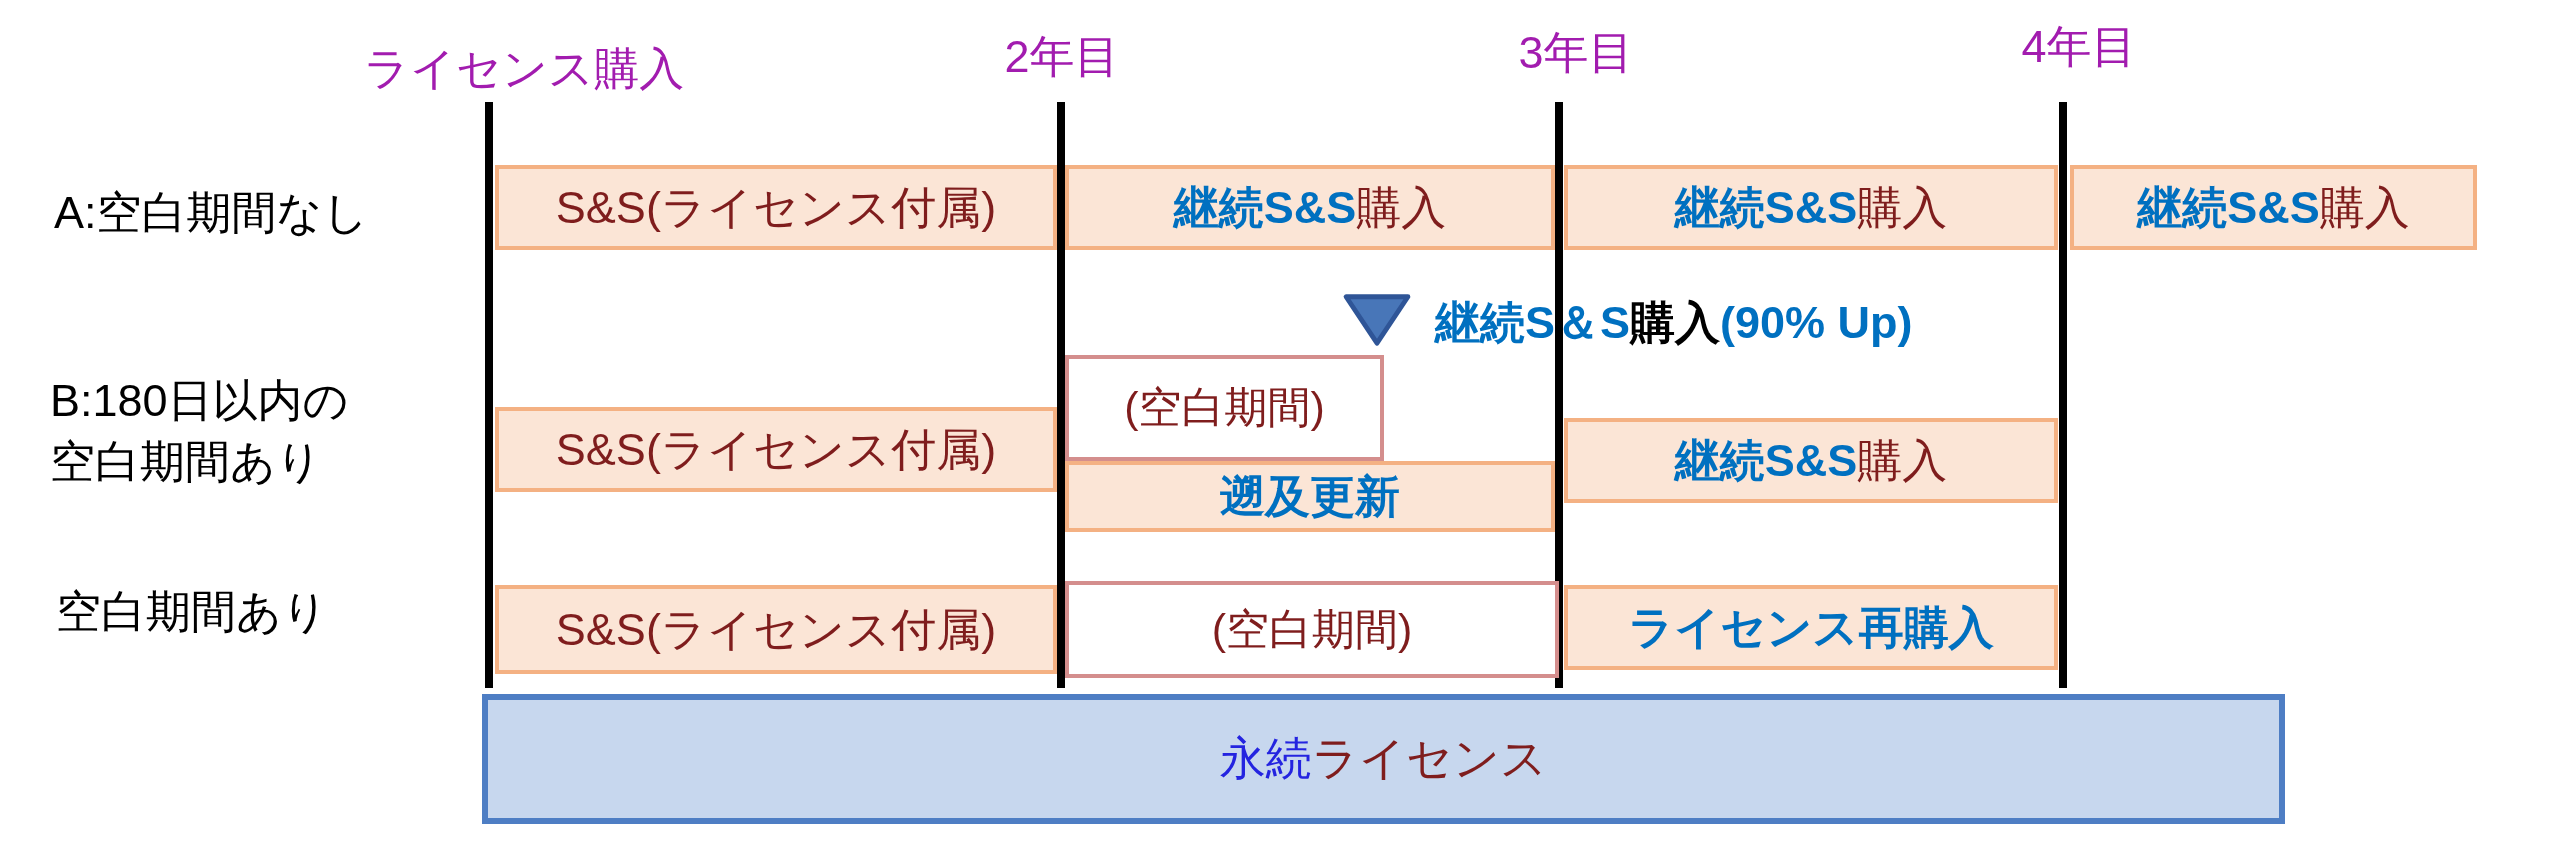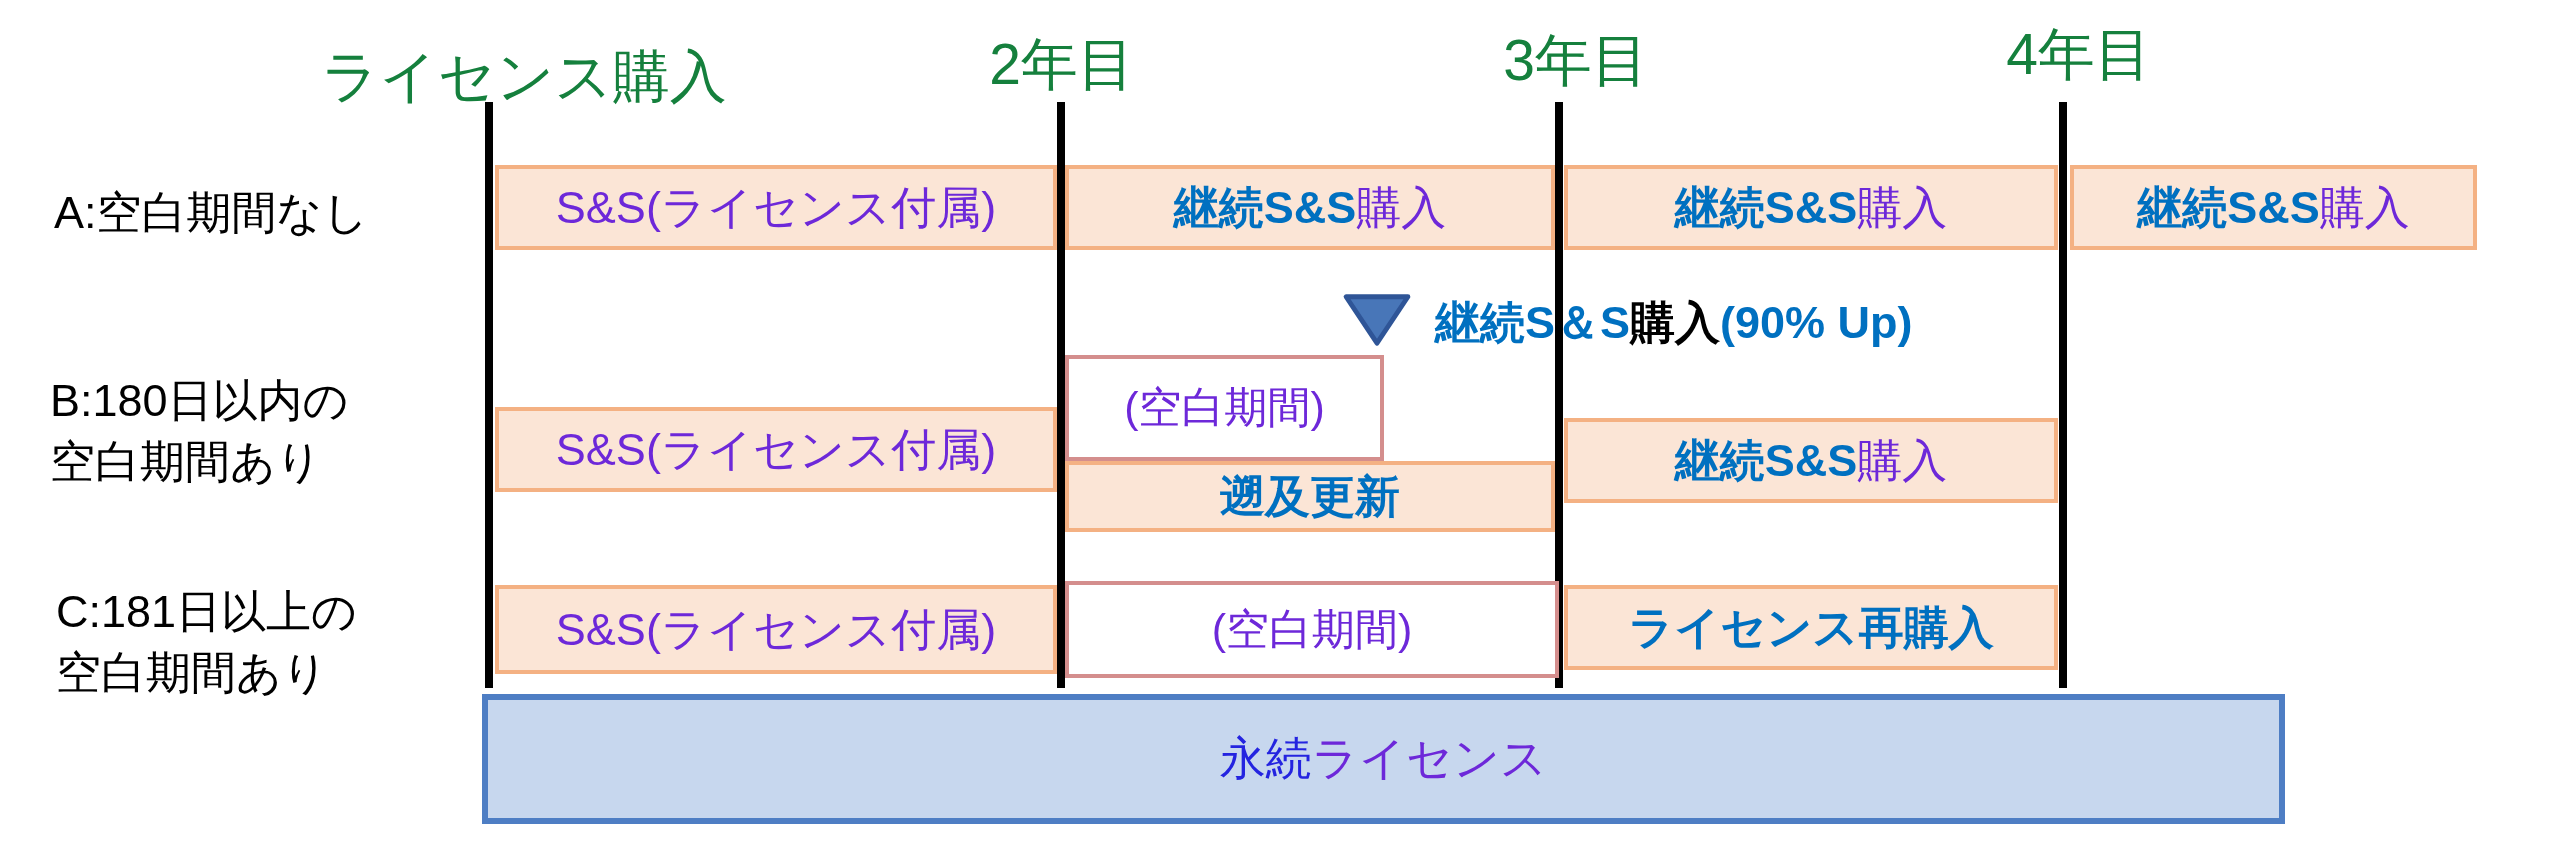--- a/index.html
+++ b/index.html
@@ -1,31 +1,31 @@
 <!DOCTYPE html>
 <html style="--orange-border: #F4B183; --orange-fill: #FBE5D6; --rose-border: #D48E8D; --accent-blue: #0070C0; --pure-blue: #2424E0; --blue-border: #4E7EC4; --blue-fill: #C7D7EE; --triangle-fill: #4876B8; --triangle-border: #2F5597;"><head>
 <meta charset="utf-8">
 <style>
   html,body{margin:0;padding:0;background:#fff;}
   #canvas{
     position:relative;width:2576px;height:848px;background:#ffffff;overflow:hidden;
     font-family:"Liberation Sans","DejaVu Sans",sans-serif;color:#000;
   }
-  .axis-label{position:absolute;transform:translateX(-50%);font-size:57px;white-space:nowrap;color:#15803d;}
+  .axis-label{position:absolute;transform:translateX(-50%);font-size:45px;white-space:nowrap;color:#a21caf;}
   .vline{position:absolute;top:102px;width:7.7px;height:586px;background:#000;margin-left:-3.9px;}
   .row-label{position:absolute;font-size:45px;line-height:61px;color:#000;white-space:nowrap;}
   .box{
     position:absolute;box-sizing:border-box;display:flex;align-items:center;justify-content:center;
     font-size:45px;white-space:nowrap;text-align:center;
   }
   .box.orange{background:var(--orange-fill);border:4.8px solid var(--orange-border);}
   .box.rose{background:#ffffff;border:4.8px solid var(--rose-border);font-size:43px;}
   .box.bigblue{background:var(--blue-fill);border:6.8px solid var(--blue-border);font-size:46px;}
   .blue-bold{color:var(--accent-blue);font-weight:bold;}
-  .black-part{color:#6d28d9;}
+  .black-part{color:#7f1d1d;}
   .black-bold{color:#000;font-weight:bold;}
   .pure-blue{color:var(--pure-blue);}
   .annotation-text{position:absolute;font-size:45px;font-weight:bold;white-space:nowrap;}
   .tri{position:absolute;}
 </style>
 </head>
 <body>
 
 <div id="canvas">
 
@@ -38,21 +38,20 @@
   <div class="vline" style="left:1061px;"></div>
   <div class="vline" style="left:1559px;"></div>
   <div class="vline" style="left:2063px;"></div>
 
   <div class="row-label" style="left:54px;top:182px;">A:空白期間なし</div>
   <div class="row-label" style="left:50px;top:370px;">
     <div>B:180日以内の</div>
     <div>空白期間あり</div>
   </div>
   <div class="row-label" style="left:56px;top:581px;">
-    <div>C:181日以上の</div>
     <div>空白期間あり</div>
   </div>
 
   <div class="box orange" style="left:495px;top:165px;width:562px;height:85px;">
     <span class="black-part">S&amp;S(ライセンス付属)</span>
   </div>
   <div class="box orange" style="left:1065px;top:165px;width:490px;height:85px;">
     <span class="blue-bold">継続S&amp;S</span>
       <span class="black-part">購入</span>
   </div>

